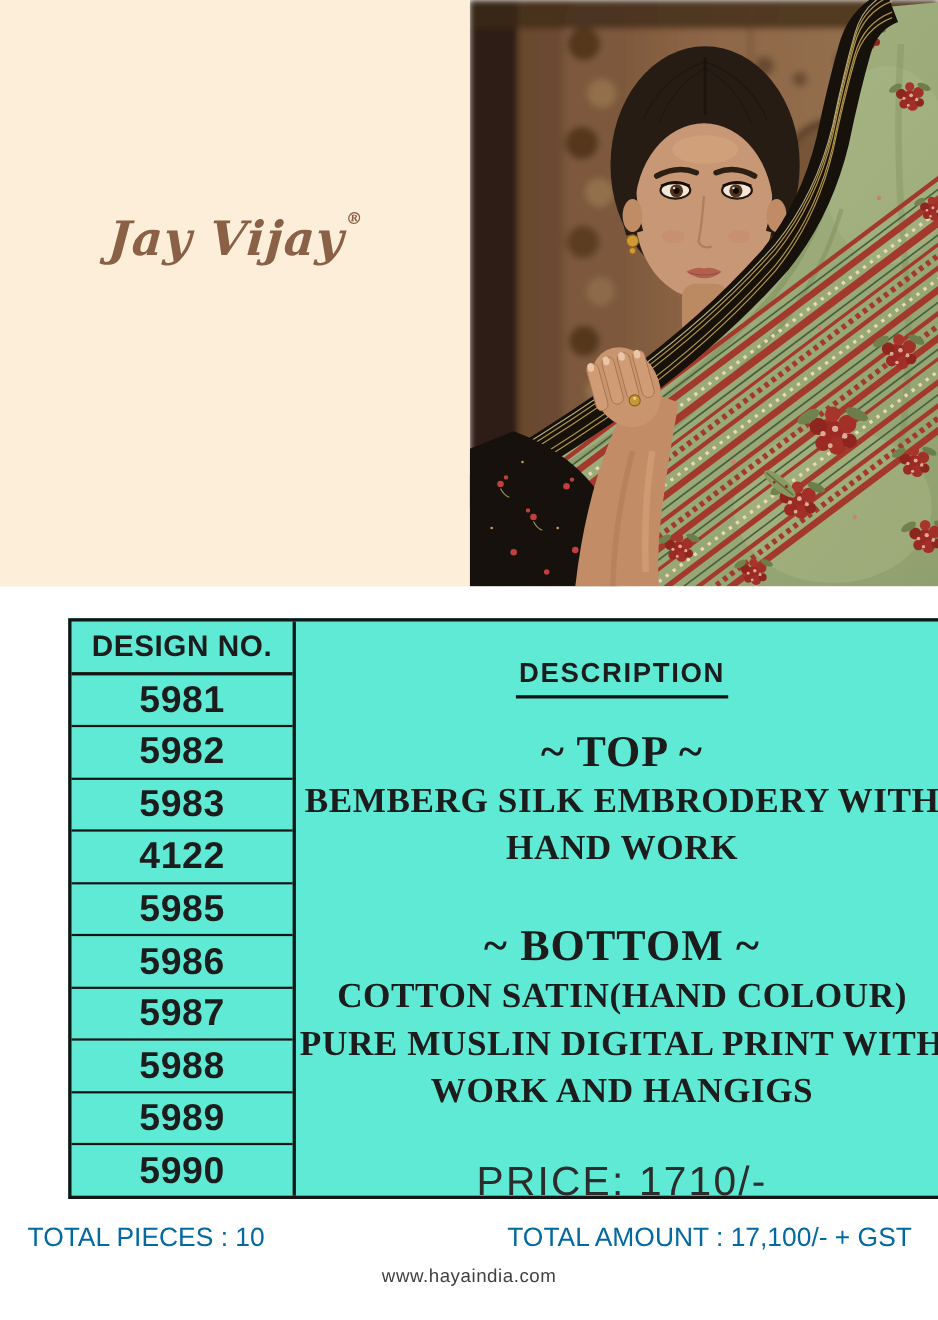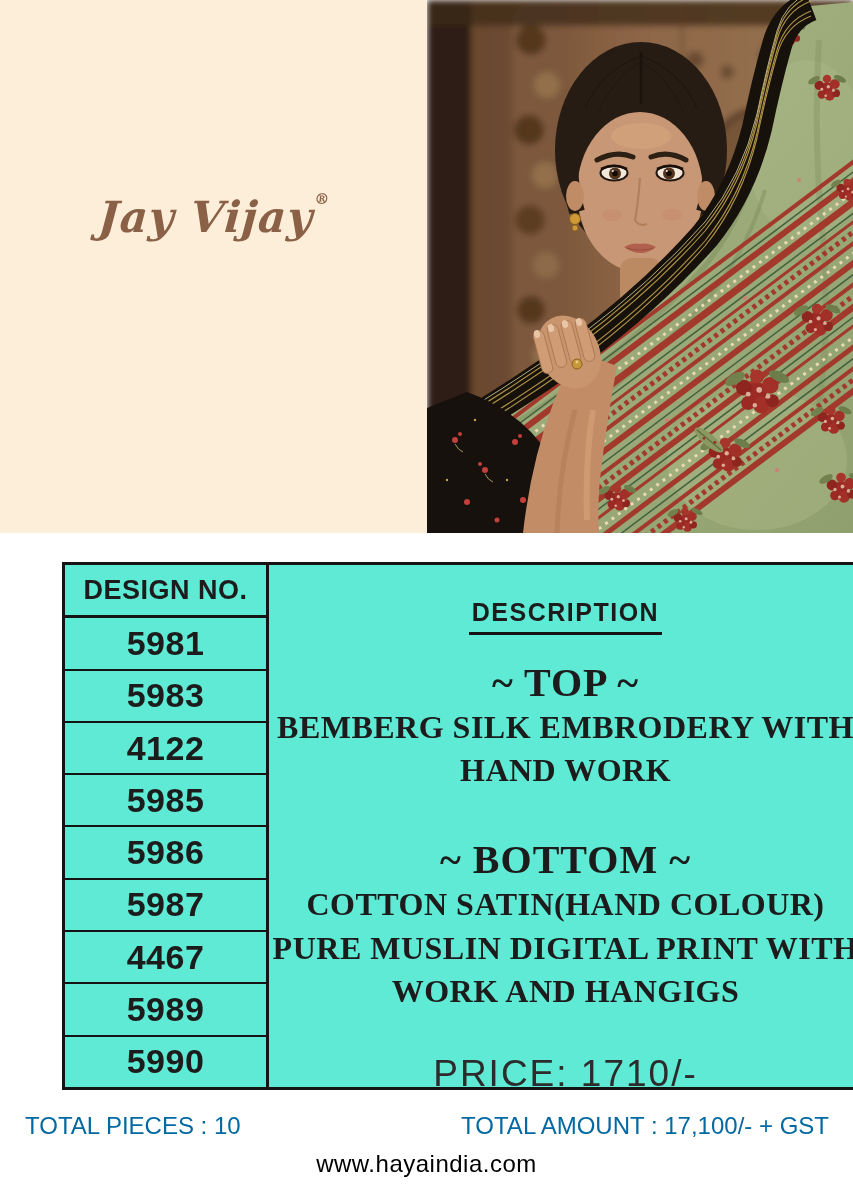--- a/index.html
+++ b/index.html
@@ -36,21 +36,21 @@
         letter-spacing:.5px;line-height:1.35;}
   .mt-top{margin-top:24px;}
   .mt-bottom{margin-top:44px;}
   .mt-dupatta{margin-top:56px;}
   .price{margin-top:40px;font-size:37px;letter-spacing:2px;color:#2c2c2c;}
 
   
   .totals{position:absolute;left:25px;top:1112px;width:804px;display:flex;
         justify-content:space-between;font-size:24px;color:#0369a1;}
   .website{position:absolute;top:1150px;left:0;width:853px;text-align:center;
-        font-size:24px;color:#000000;letter-spacing:.5px;}
+        font-size:17px;color:#404040;letter-spacing:.5px;}
 </style>
 </head>
 <body>
 
 <div class="page">
 
   <div class="hero">
     <div class="hero-left">
       <div class="brand-block">
         <div class="logo"><span>Jay Vijay</span><sup>®</sup></div>
@@ -271,26 +271,27 @@
           </g>
         </g>
       </svg>
     </div>
   </div>
 
   <div class="catalog">
     <div class="design-col">
       <div class="design-cell header">DESIGN NO.</div>
       <div class="design-cell">5981</div>
+      <div class="design-cell">5982</div>
       <div class="design-cell">5983</div>
       <div class="design-cell">4122</div>
       <div class="design-cell">5985</div>
       <div class="design-cell">5986</div>
       <div class="design-cell">5987</div>
-      <div class="design-cell">4467</div>
+      <div class="design-cell">5988</div>
       <div class="design-cell">5989</div>
       <div class="design-cell">5990</div>
     </div>
 
     <div class="desc-col">
       <span class="desc-heading">DESCRIPTION</span>
 
       <div class="sec-title mt-top">~ TOP ~</div>
       <div class="sec-line">BEMBERG SILK EMBRODERY WITH</div>
       <div class="sec-line">HAND WORK</div>

